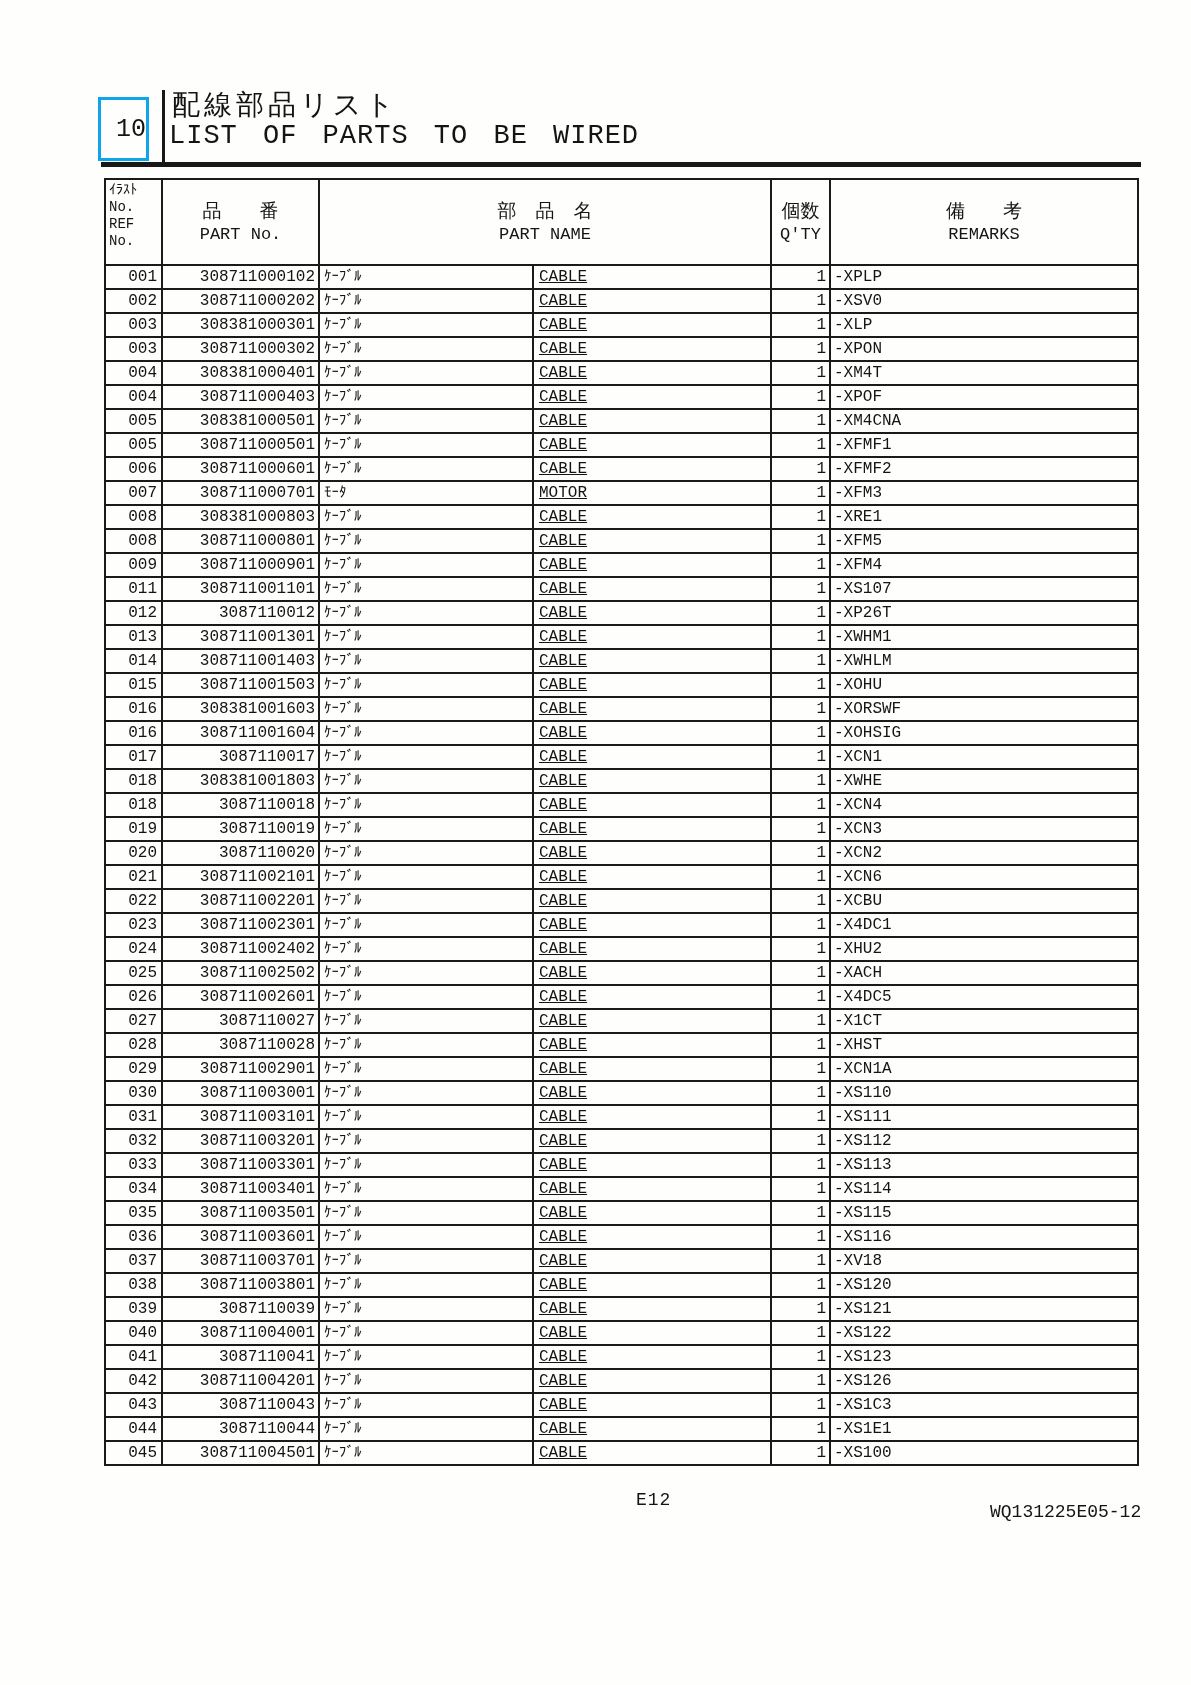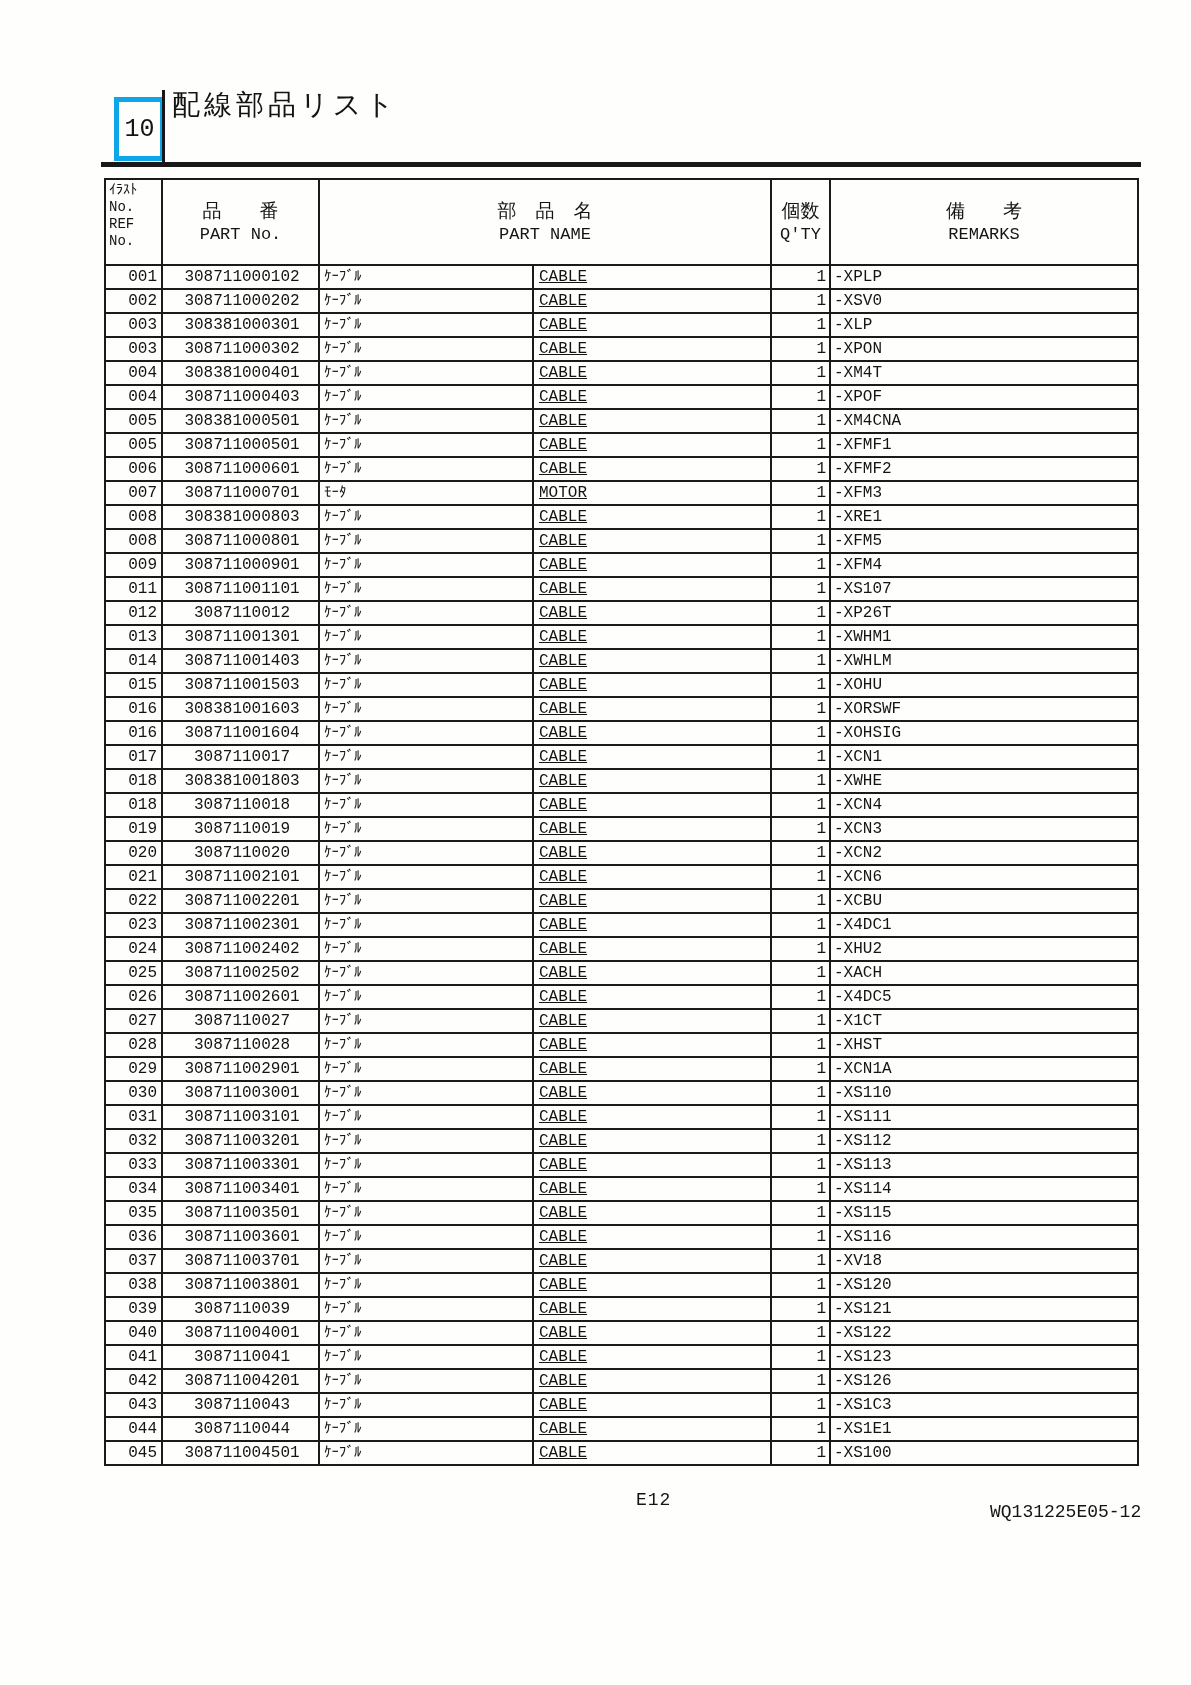--- a/index.html
+++ b/index.html
@@ -9,23 +9,23 @@
     font-family:"Liberation Mono","DejaVu Sans Mono",monospace;
     color:#141414;
     position:relative;
   }
   .page {
     position:absolute; inset:0;
     background:#fefefd;
   }
   
   .section-box {
-    position:absolute; left:114px; top:97px; width:51px; height:64px;
-    border:5px solid #0ea5e9; box-sizing:border-box;
-    display:flex; align-items:center; justify-content:center;
+    position:absolute; left:98px; top:97px; width:51px; height:64px;
+    border:3px solid #0ea5e9; box-sizing:border-box;
+    display:flex; align-items:center; justify-content:flex-end;
     font-size:25px;
   }
   .header-vrule {
     position:absolute; left:162px; top:90px; width:3px; height:74px;
     background:#181818;
   }
   .title-jp {
     position:absolute; left:172px; top:86px;
     font-size:28px; letter-spacing:4px;
     font-family:"Liberation Mono","DejaVu Sans",sans-serif;
@@ -56,21 +56,21 @@
   .hdr-jp {
     display:block; font-size:19px; line-height:24px;
     font-family:"Liberation Mono","DejaVu Sans",sans-serif;
   }
   .hdr-en { display:block; font-size:17px; line-height:21px; }
   thead th { text-align:center; }
   tbody td {
     height:24px; font-size:16px; line-height:21px; padding:0 3px;
   }
   td.c-ref { text-align:right; padding-right:4px; }
-  td.c-part { text-align:center; padding-left:6px; }
+  td.c-part { text-align:right; padding-left:6px; }
   td.c-jp {
     text-align:left; padding-left:4px; font-size:15px;
     font-family:"Liberation Mono","DejaVu Sans",sans-serif;
     border-right-width:1.5px;
   }
   td.c-en { text-align:left; padding-left:5px; border-left-width:1.5px;text-decoration:underline; }
   td.c-qty { text-align:right; padding-right:3px; }
   td.c-rem { text-align:left; padding-left:3px; }
   
   .footer-center {
@@ -83,20 +83,21 @@
 </head>
 <body>
 
 <div class="page">
 
   <div class="section-box">
     <span>10</span>
   </div>
   <div class="header-vrule"></div>
   <div class="title-jp">配線部品リスト</div>
+  <div class="title-en">LIST OF PARTS TO BE WIRED</div>
   <div class="title-underline"></div>
 
   <table class="parts">
     <colgroup>
       <col style="width:57px">
       <col style="width:157px">
       <col style="width:214px">
       <col style="width:238px">
       <col style="width:59px">
       <col style="width:308px">

